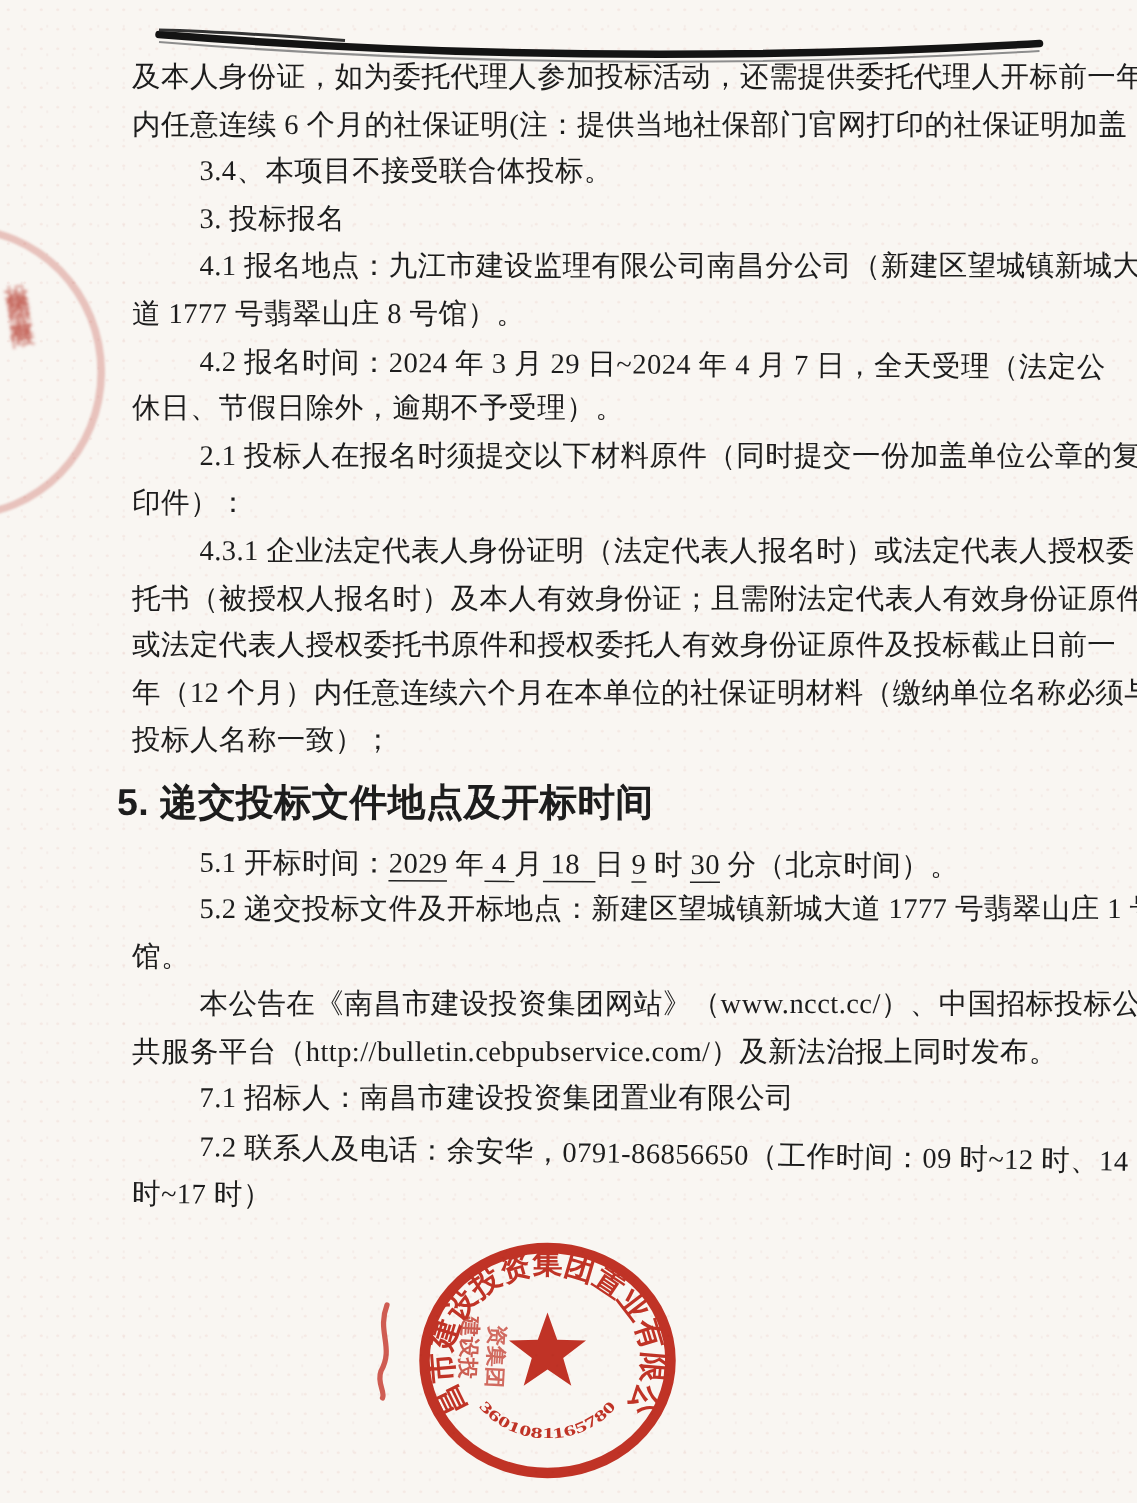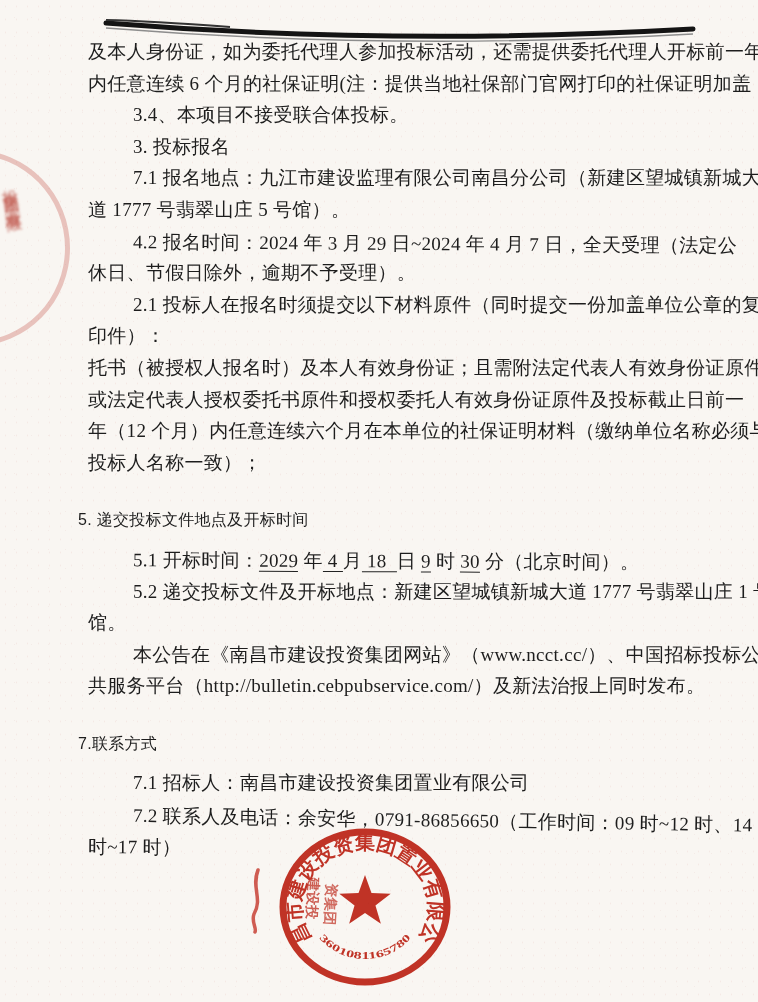--- a/index.html
+++ b/index.html
@@ -37,22 +37,22 @@
   .faint-stamp-text .col{margin:0 1px;}
   
   .doc{
     position:absolute;left:88px;top:36px;width:630px;
     font-size:19px;line-height:31.6px;letter-spacing:.3px;
   }
   .line{white-space:pre;transform-origin:left center;}
   .indent{padding-left:45px;}
   .heading{
     font-family:"Liberation Sans", sans-serif;
-    font-weight:normal;font-size:16px;
-    margin-left:-10px;margin-top:26px;margin-bottom:8px;
+    font-weight:bold;font-size:25px;
+    margin-left:-10px;margin-top:10px;margin-bottom:8px;
   }
   .u{border-bottom:1.4px solid #222;}
   
   .seal{
     position:absolute;left:265px;top:807px;
     mix-blend-mode:multiply;opacity:.95;
   }
   .seal text{fill:var(--seal);font-family:"Liberation Serif", serif;font-weight:bold;}
   .squiggle{position:absolute;left:0;top:0;pointer-events:none;mix-blend-mode:multiply;}
 </style>
@@ -71,37 +71,37 @@
   <div class="faint-stamp-text">
     <span class="col">投资集团</span>
     <span class="col">置业有限</span>
   </div>
 
   <div class="doc">
       <div class="line">及本人身份证，如为委托代理人参加投标活动，还需提供委托代理人开标前一年</div>
       <div class="line">内任意连续 6 个月的社保证明(注：提供当地社保部门官网打印的社保证明加盖</div>
       <div class="line indent">3.4、本项目不接受联合体投标。</div>
       <div class="line indent">3. 投标报名</div>
-      <div class="line indent">7.1 报名地点：九江市建设监理有限公司南昌分公司（新建区望城镇新城大</div>
-      <div class="line">道 1777 号翡翠山庄 5 号馆）。</div>
+      <div class="line indent">4.1 报名地点：九江市建设监理有限公司南昌分公司（新建区望城镇新城大</div>
+      <div class="line">道 1777 号翡翠山庄 8 号馆）。</div>
       <div class="line indent" style="transform: rotate(0.35deg);">4.2 报名时间：2024 年 3 月 29 日~2024 年 4 月 7 日，全天受理（法定公</div>
       <div class="line">休日、节假日除外，逾期不予受理）。</div>
       <div class="line indent">2.1 投标人在报名时须提交以下材料原件（同时提交一份加盖单位公章的复</div>
       <div class="line">印件）：</div>
+      <div class="line indent">4.3.1 企业法定代表人身份证明（法定代表人报名时）或法定代表人授权委</div>
       <div class="line">托书（被授权人报名时）及本人有效身份证；且需附法定代表人有效身份证原件</div>
       <div class="line">或法定代表人授权委托书原件和授权委托人有效身份证原件及投标截止日前一</div>
       <div class="line">年（12 个月）内任意连续六个月在本单位的社保证明材料（缴纳单位名称必须与</div>
       <div class="line">投标人名称一致）；</div>
       <div class="line heading">5. 递交投标文件地点及开标时间</div>
       <div class="line indent" style="transform: rotate(0.25deg);"><span>5.1 开标时间：</span><span class="u">2029</span><span> 年</span><span class="u"> 4 </span><span>月</span><span class="u"> 18  </span><span>日 </span><span class="u">9</span><span> 时 </span><span class="u">30</span><span> 分（北京时间）。</span></div>
       <div class="line indent">5.2 递交投标文件及开标地点：新建区望城镇新城大道 1777 号翡翠山庄 1 号</div>
       <div class="line">馆。</div>
       <div class="line indent">本公告在《南昌市建设投资集团网站》（www.ncct.cc/）、中国招标投标公</div>
       <div class="line">共服务平台（http://bulletin.cebpubservice.com/）及新法治报上同时发布。</div>
-      <div class="line heading">7.联系方式</div>
       <div class="line indent">7.1 招标人：南昌市建设投资集团置业有限公司</div>
       <div class="line indent" style="transform: rotate(0.9deg);">7.2 联系人及电话：余安华，0791-86856650（工作时间：09 时~12 时、14</div>
       <div class="line" style="transform: rotate(0.4deg);">时~17 时）</div>
     </div>
 
   <svg class="squiggle" width="758" height="1002">
     <path d="M258 870 C 251 888, 263 898, 254 914 C 251 922, 257 928, 255 932" stroke="rgba(198,42,30,.75)" stroke-width="3.5" fill="none" stroke-linecap="round"></path>
   </svg>
 
   <svg class="seal" width="200" height="200" viewBox="-100 -100 200 200">

